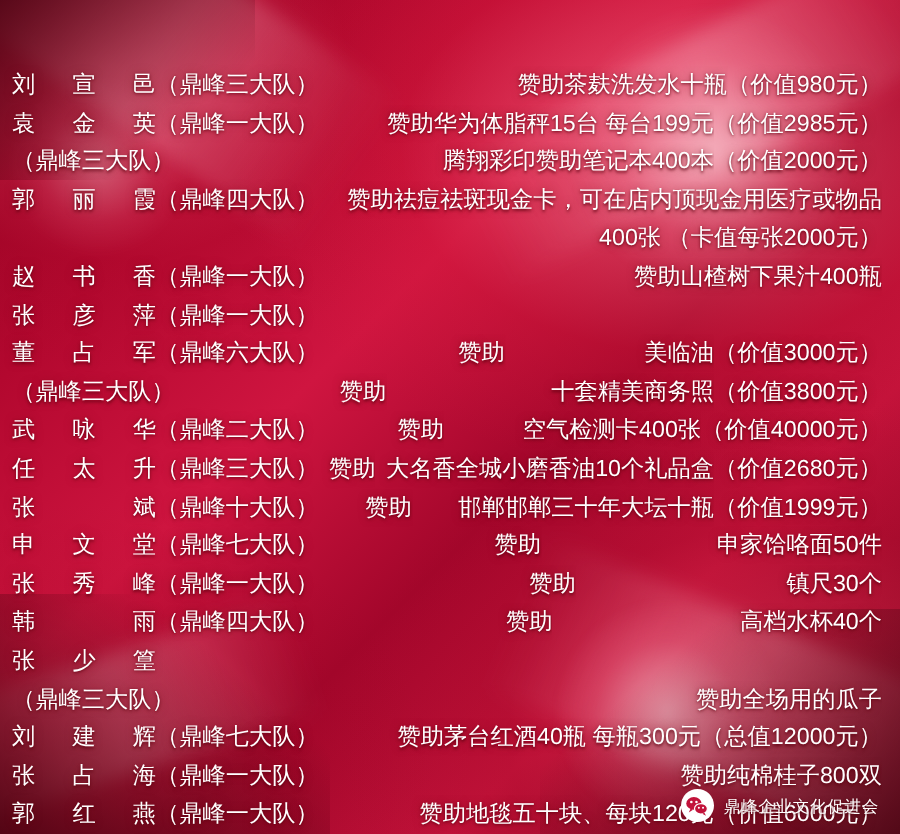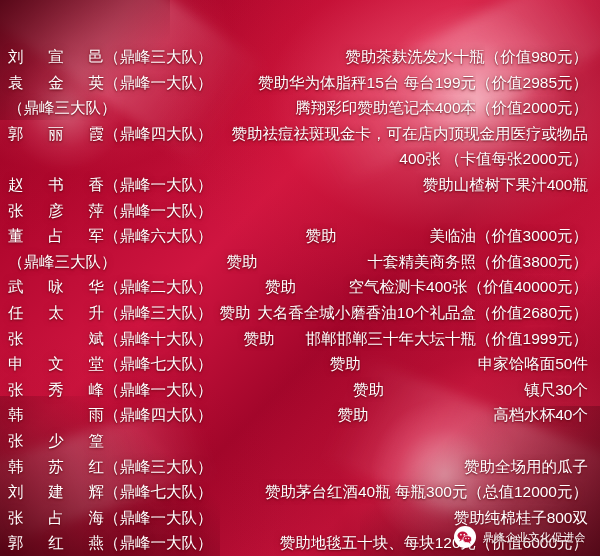--- a/index.html
+++ b/index.html
@@ -246,21 +246,20 @@
         <span class="col-desc">赞助</span>
         <span class="col-desc">高档水杯40个</span>
         <span class="col-value"></span>
       </div>
       <div class="line row">
         <span class="col-name">张少篁</span>
         <span class="col-team"></span>
         <span class="col-value"></span>
       </div>
       <div class="line row">
-        <span class="col-name">韩苏红</span>
         <span class="col-team">（鼎峰三大队）</span>
         <span class="col-desc">赞助全场用的瓜子</span>
         <span class="col-value"></span>
       </div>
       <div class="line row">
         <span class="col-name">刘建辉</span>
         <span class="col-team">（鼎峰七大队）</span>
         <span class="col-desc">赞助茅台红酒40瓶 每瓶300元</span>
         <span class="col-value">（总值12000元）</span>
       </div>

